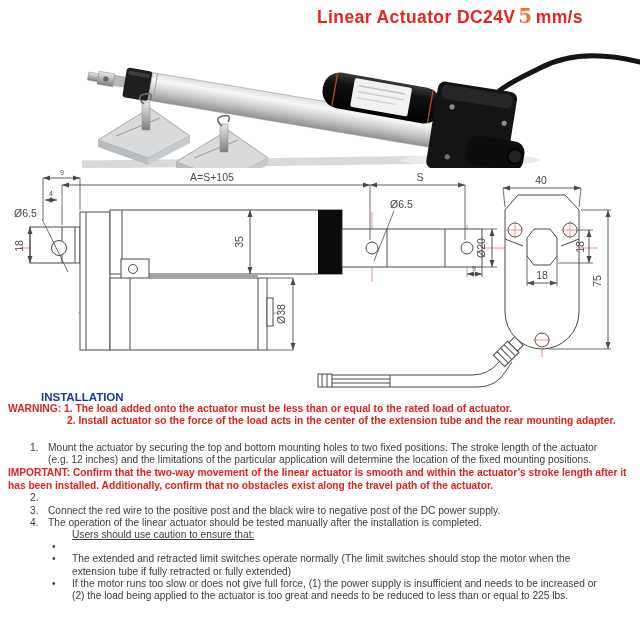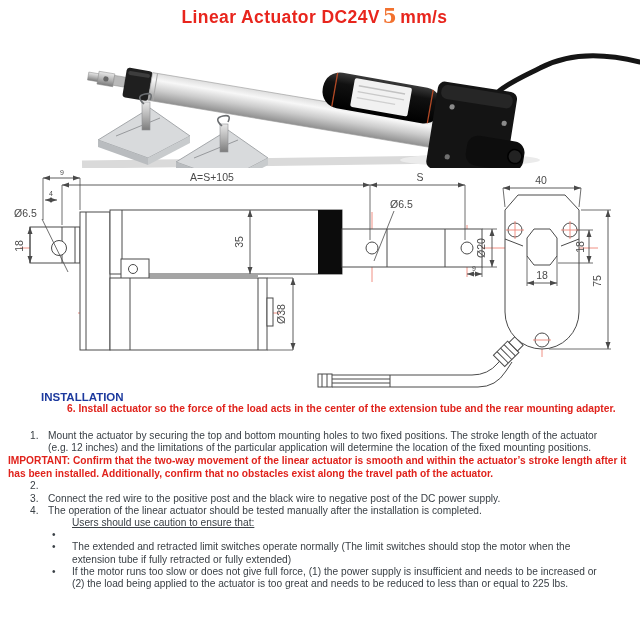--- a/index.html
+++ b/index.html
@@ -1,19 +1,19 @@
 <!DOCTYPE html>
 <html><head>
 <meta charset="utf-8">
 <style>
   html,body{margin:0;padding:0;background:#fff;}
   #page{position:relative;width:640px;height:640px;background:#ffffff;overflow:hidden;
         font-family:"Liberation Sans", sans-serif;}
   
-  #title{position:absolute;top:4px;left:0;width:583px;text-align:center;padding-left:46px;
+  #title{position:absolute;top:4px;left:0;width:583px;text-align:right;padding-left:46px;
          box-sizing:border-box;font-weight:bold;font-size:17.5px;letter-spacing:.4px;color:#e8251d;}
   #title .speed{font-family:"DejaVu Serif", serif;font-size:20px;color:#f2712e;font-weight:bold;padding:0 3px;}
   
   #photo-svg{position:absolute;top:28px;left:0;}
   #drawing-svg{position:absolute;top:165px;left:0;}
   .dlabel{font-family:"Liberation Sans", sans-serif;font-size:10.5px;fill:#4a4a4a;}
   .dsmall{font-size:7px;fill:#4a4a4a;font-family:"Liberation Sans", sans-serif;}
   .dim{stroke:#4a4a4a;stroke-width:0.9;marker-start:url(#arw);marker-end:url(#arw);}
   .ext{stroke:#4a4a4a;stroke-width:0.8;}
   .oln{stroke:#4a4a4a;stroke-width:1;fill:none;}
@@ -252,21 +252,22 @@
     <text class="dlabel" x="542" y="114" text-anchor="middle">18</text>
 
     <line class="ext" x1="581" y1="45" x2="611" y2="45"></line>
     <line class="ext" x1="549" y1="184" x2="611" y2="184"></line>
     <line class="dim" x1="608" y1="45" x2="608" y2="184"></line>
     <text class="dlabel" x="601" y="116" text-anchor="middle" transform="rotate(-90 601 116)">75</text>
   </svg>
 
   <div id="text-sec">
     <div class="h-install">INSTALLATION</div>
-    <div class="warn warn2">6. Install actuator so the force of the load acts in the center of the extension tube and the rear mounting adapter.</div>
+    <div class="warn">WARNING: 1. The load added onto the actuator must be less than or equal to the rated load of actuator.</div>
+    <div class="warn warn2">2. Install actuator so the force of the load acts in the center of the extension tube and the rear mounting adapter.</div>
 
     <div id="steps">
       <div class="step">
         <span class="num">1.</span>
         <span class="body">Mount the actuator by securing the top and bottom mounting holes to two fixed positions. The stroke length of the actuator (e.g. 12 inches) and the limitations of the particular application will determine the location of the fixed mounting positions.</span>
       </div>
       <div class="important">IMPORTANT: Confirm that the two-way movement of the linear actuator is smooth and within the actuator’s stroke length after it has been installed. Additionally, confirm that no obstacles exist along the travel path of the actuator.</div>
       <div class="step">
         <span class="num">2.</span>
       </div>

